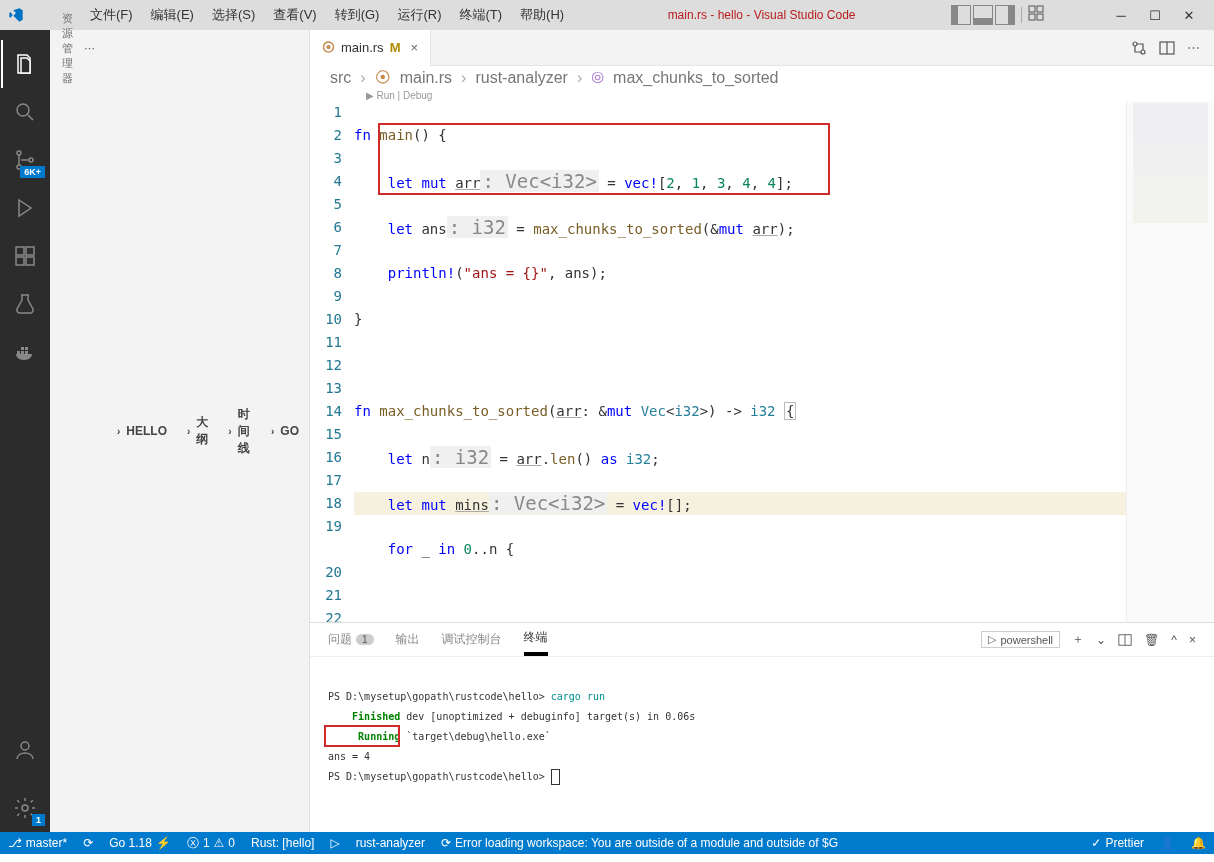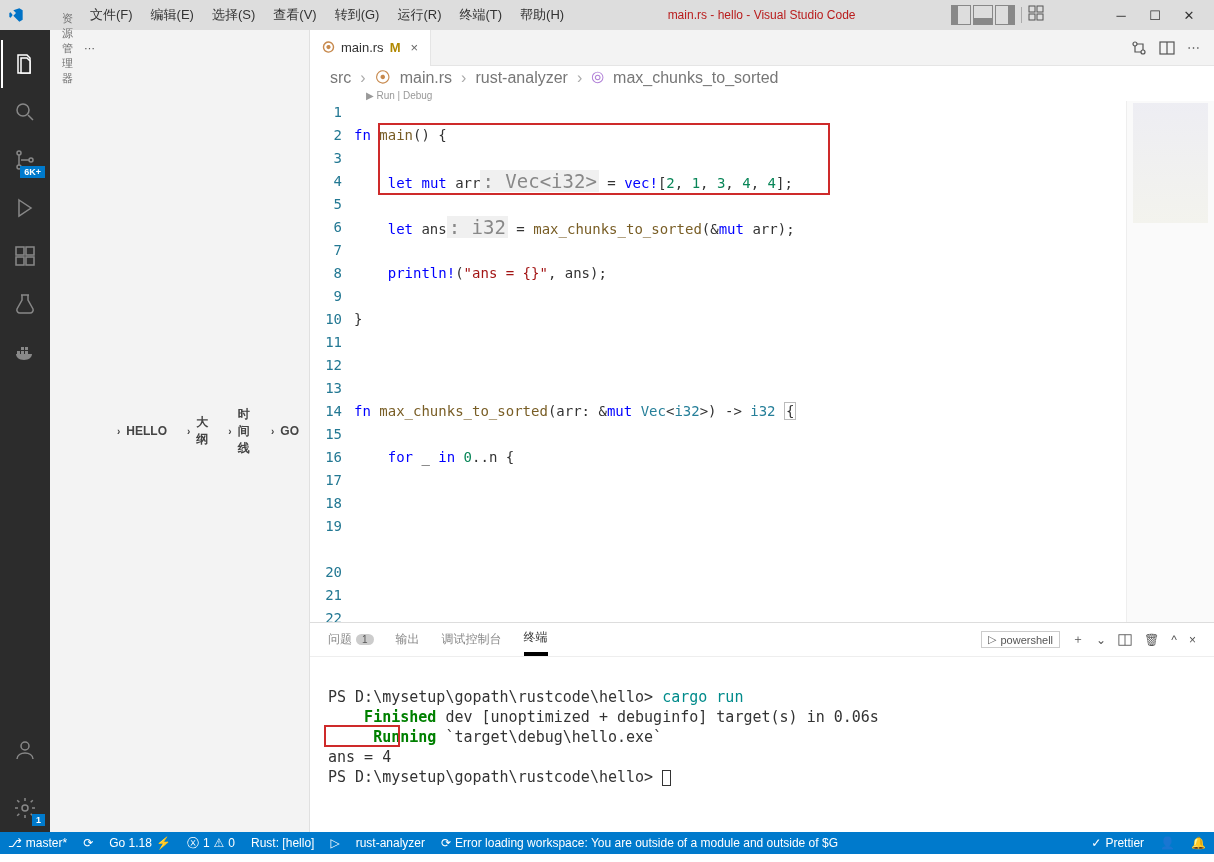--- a/index.html
+++ b/index.html
@@ -39,33 +39,33 @@
 .gutter { width:44px; text-align:right; padding-right:12px; color:#237893; font-family:Consolas,monospace; font-size:14px; line-height:23px; padding-top:0; }
 .code { font-family:Consolas,monospace; font-size:14px; line-height:23px; white-space:pre; flex:1; position:relative; }
 .code .line { height:23px; }
 .code .hl { background:#f5f1de; }
 .kw { color:#0000ff; }
 .fn { color:#795e26; }
 .ty { color:#267f99; }
 .st { color:#a31515; }
 .nm { color:#098658; }
 .mc { color:#0000ff; }
-.vn { text-decoration-color:#aaa; }
+.vn { text-decoration:underline; text-decoration-color:#aaa; }
 .pm { color:#888; background:#f0f0f0; padding:0 2px; font-size:19px; }
 .redbox { position:absolute; border:2px solid #ce2a2a; pointer-events:none; }
 .minimap { width:88px; background:#fafafa; border-left:1px solid #eee; position:relative; }
 .minimap-blob { position:absolute; top:2px; left:6px; right:6px; height:120px; background:linear-gradient(#e8e8f0,#f0f0e8); opacity:0.7; }
 .panel { height:210px; border-top:1px solid #ddd; display:flex; flex-direction:column; background:#fff; }
 .panel-tabs { height:34px; display:flex; align-items:center; gap:22px; padding:0 18px; border-bottom:1px solid #eee; font-size:12px; color:#888; }
 .panel-tabs .pt { cursor:pointer; padding:6px 0; }
 .panel-tabs .pt.active { color:#333; border-bottom:4px solid #000000; }
 .panel-tabs .cnt { background:#ccc; color:#555; border-radius:10px; padding:0 6px; font-size:10px; margin-left:4px; }
 .panel-right { margin-left:auto; display:flex; align-items:center; gap:12px; color:#555; }
 .shell-sel { border:1px solid #ccc; padding:1px 6px; font-size:11px; display:flex; align-items:center; gap:4px; }
-.term { flex:1; padding:10px 18px; font-family:Consolas,monospace; font-size:15px; line-height:20px; white-space:pre; color:#333; position:relative; }
+.term { flex:1; padding:10px 18px; font-family:Consolas,monospace; font-size:10px; line-height:20px; white-space:pre; color:#333; position:relative; }
 .t-cyan { color:#008b8b; }
 .t-green { color:#008000; font-weight:bold; }
 .cursor-box { display:inline-block; width:9px; height:16px; border:1px solid #333; vertical-align:middle; }
 .statusbar { height:22px; background:#007acc; color:#fff; display:flex; align-items:center; font-size:12px; }
 .sb-item { padding:0 8px; display:flex; align-items:center; gap:4px; cursor:pointer; }
 .sb-right { margin-left:auto; display:flex; }
 svg { display:block; }
 </style>
 </head>
 <body>
@@ -242,20 +242,22 @@
 1<br>2<br>3<br>4<br>5<br>6<br>7<br>8<br>9<br>10<br>11<br>12<br>13<br>14<br>15<br>16<br>17<br>18<br>19<br><br>20<br>21<br>22
       </div>
       <div class="code">
 <div class="line"><span class="kw">fn</span> <span class="fn">main</span>() {</div>
 <div class="line">    <span class="kw">let</span> <span class="kw">mut</span> <span class="vn">arr</span><span class="pm">: Vec&lt;i32&gt;</span> = <span class="mc">vec!</span>[<span class="nm">2</span>, <span class="nm">1</span>, <span class="nm">3</span>, <span class="nm">4</span>, <span class="nm">4</span>];</div>
 <div class="line">    <span class="kw">let</span> ans<span class="pm">: i32</span> = <span class="fn">max_chunks_to_sorted</span>(&amp;<span class="kw">mut</span> <span class="vn">arr</span>);</div>
 <div class="line">    <span class="mc">println!</span>(<span class="st">"ans = {}"</span>, ans);</div>
 <div class="line">}</div>
 <div class="line"></div>
 <div class="line"><span class="kw">fn</span> <span class="fn">max_chunks_to_sorted</span>(<span class="vn">arr</span>: &amp;<span class="kw">mut</span> <span class="ty">Vec</span>&lt;<span class="ty">i32</span>&gt;) -&gt; <span class="ty">i32</span> <span style="border:1px solid #bbb;padding:0 1px">{</span></div>
+<div class="line">    <span class="kw">let</span> n<span class="pm">: i32</span> = <span class="vn">arr</span>.<span class="fn">len</span>() <span class="kw">as</span> <span class="ty">i32</span>;</div>
+<div class="line hl">    <span class="kw">let</span> <span class="kw">mut</span> <span class="vn">mins</span><span class="pm">: Vec&lt;i32&gt;</span> = <span class="mc">vec!</span>[];</div>
 <div class="line">    <span class="kw">for</span> _ <span class="kw">in</span> <span class="nm">0</span>..n {</div>
 
 
 
 
 
 
 
 
 

